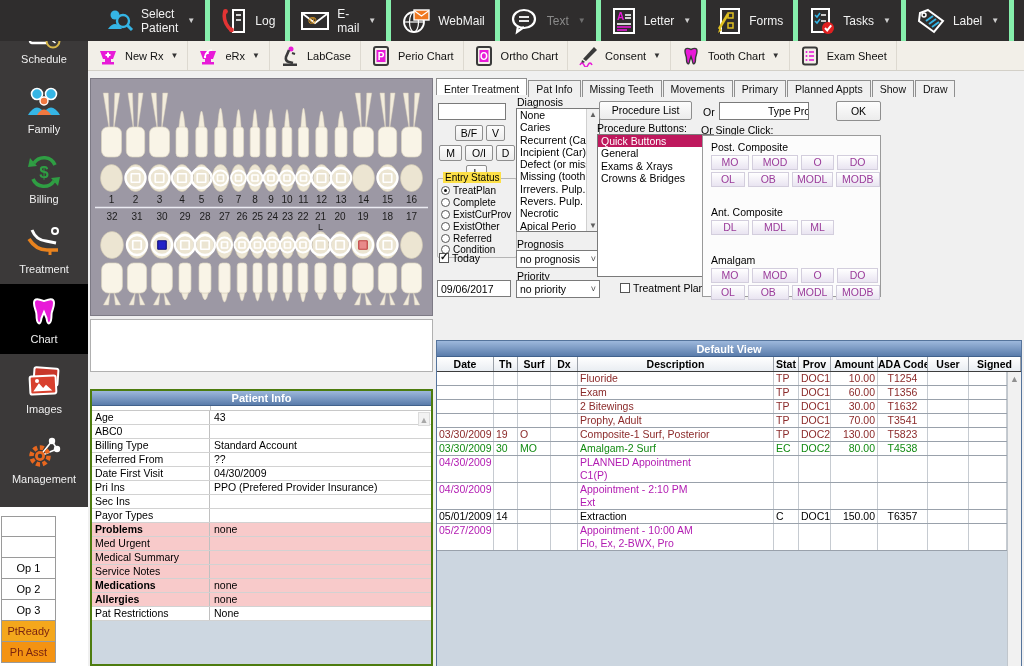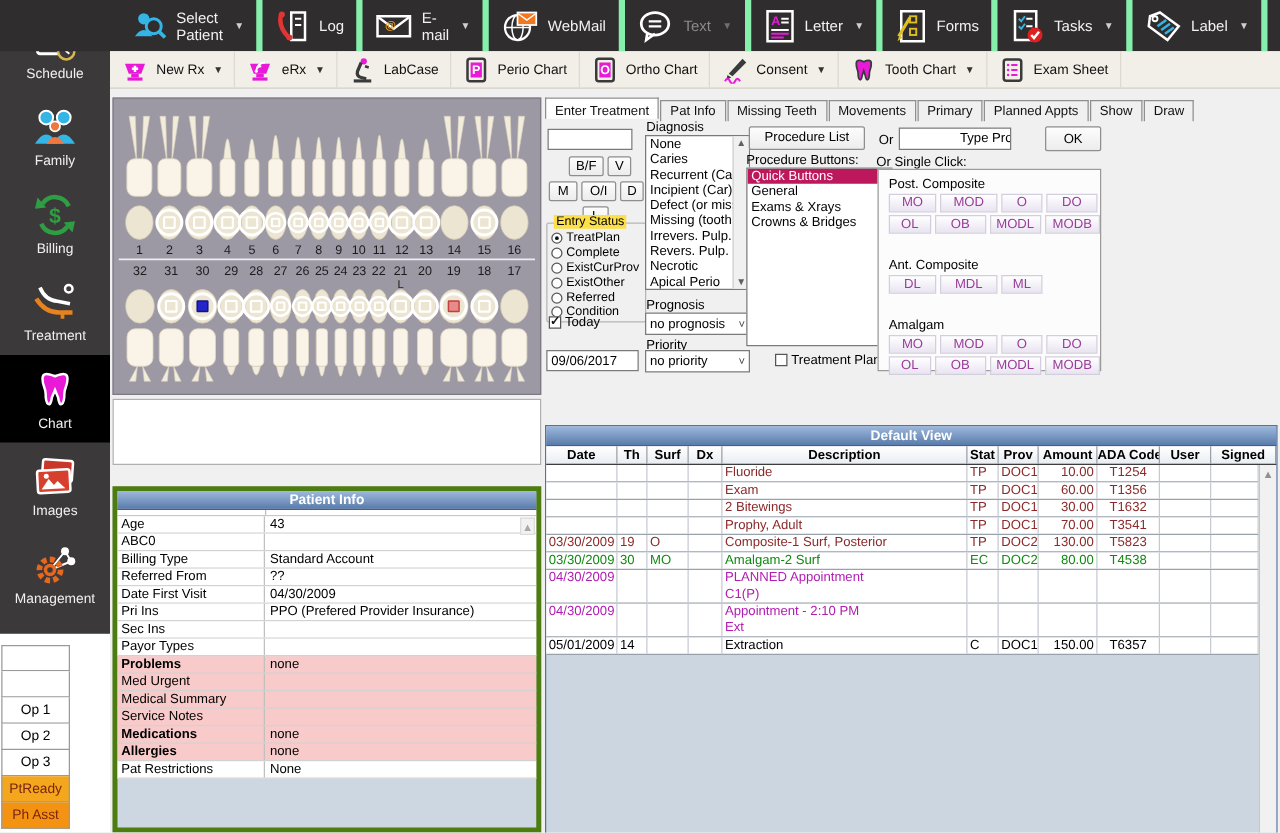--- a/index.html
+++ b/index.html
@@ -25,21 +25,21 @@
   .op-cell { height:21px; border:1px solid #9a9a9a; border-top:none; background:#fff; text-align:center; line-height:20px; font-size:11px; color:#000; }
   .op-cell:first-child { border-top:1px solid #9a9a9a; }
   .op-cell.warn1 { background:var(--pt-ready-bg); color:#7a2410; }
   .op-cell.warn2 { background:var(--ph-asst-bg); color:#7a2410; }
 
   
   .tooth-panel { position:absolute; left:90px; top:78px; width:343px; height:238px; background:var(--tooth-bg); border:1px solid #7d7a85; }
   .white-box { position:absolute; left:90px; top:319px; width:343px; height:53px; background:#fff; border:1px solid #b0b0b0; }
 
   
-  .pat-panel { position:absolute; left:90px; top:389px; width:343px; height:277px; background:#cdd7e1; border:4px solid #4d7c0f; }
+  .pat-panel { position:absolute; left:90px; top:389px; width:343px; height:277px; background:#cdd7e1; border:2px solid #4d7c0f; }
   .panel-title { height:15px; background:linear-gradient(var(--hdr-top),var(--hdr-bot)); color:#fff; font-weight:bold; font-size:11px; text-align:center; line-height:15px; border-bottom:1px solid #41618c; }
   .pat-minirow { height:5px; background:#fff; border-bottom:1px solid #c8c8c8; }
   .pat-minirow .vd { display:block; width:1px; height:100%; background:#c0c0c0; margin-left:118px; }
   .pat-row { display:grid; grid-template-columns:118px 1fr; height:14px; background:#fff; border-bottom:1px solid #d2d2d2; line-height:13px; font-size:10.5px; }
   .pat-row .pl { padding-left:3px; border-right:1px solid #c0c0c0; overflow:hidden; white-space:nowrap; }
   .pat-row .pv { padding-left:4px; overflow:hidden; white-space:nowrap; }
   .pat-row.pink { background:var(--pink-row); }
   .pat-row.boldlabel .pl { font-weight:bold; }
   .pat-scroll { position:absolute; right:1px; top:21px; width:12px; height:14px; color:#a8a8a8; font-size:9px; text-align:center; line-height:14px; background:#f2f2f2; border:1px solid #dcdcdc; }
 
@@ -1047,17 +1047,33 @@
         <div class="c">
           <div>Extraction</div>
         </div>
         <div class="c">C</div>
         <div class="c">DOC1</div>
         <div class="c amt">150.00</div>
         <div class="c ctr">T6357</div>
         <div class="c"></div>
         <div class="c"></div>
       </div>
+      <div class="prog-row appt" style="height: 27px;">
+        <div class="c">05/27/2009</div>
+        <div class="c"></div>
+        <div class="c"></div>
+        <div class="c"></div>
+        <div class="c">
+          <div>Appointment - 10:00 AM</div>
+          <div>Flo, Ex, 2-BWX, Pro</div>
+        </div>
+        <div class="c"></div>
+        <div class="c"></div>
+        <div class="c amt"></div>
+        <div class="c ctr"></div>
+        <div class="c"></div>
+        <div class="c"></div>
+      </div>
     </div>
   <div class="prog-scroll">
       <div style="margin-top:2px;">▲</div>
     </div>
 </div>
 
 </body></html>

